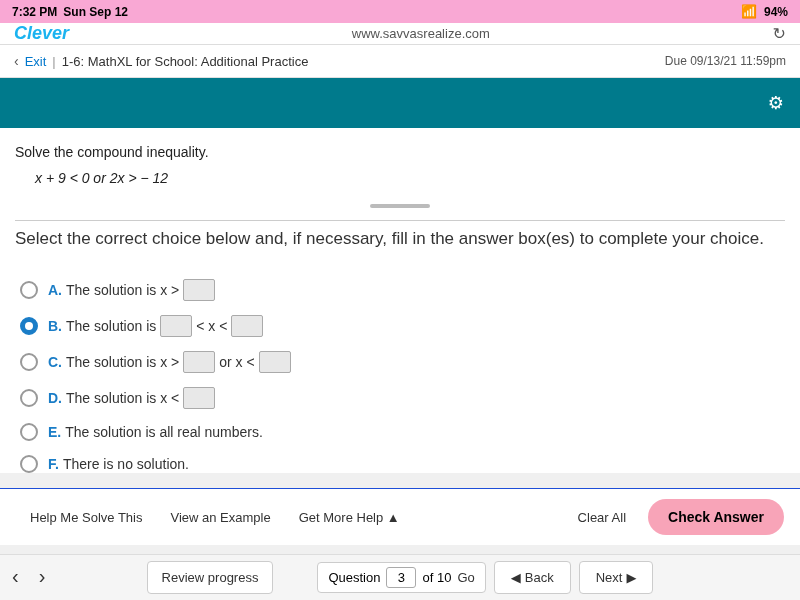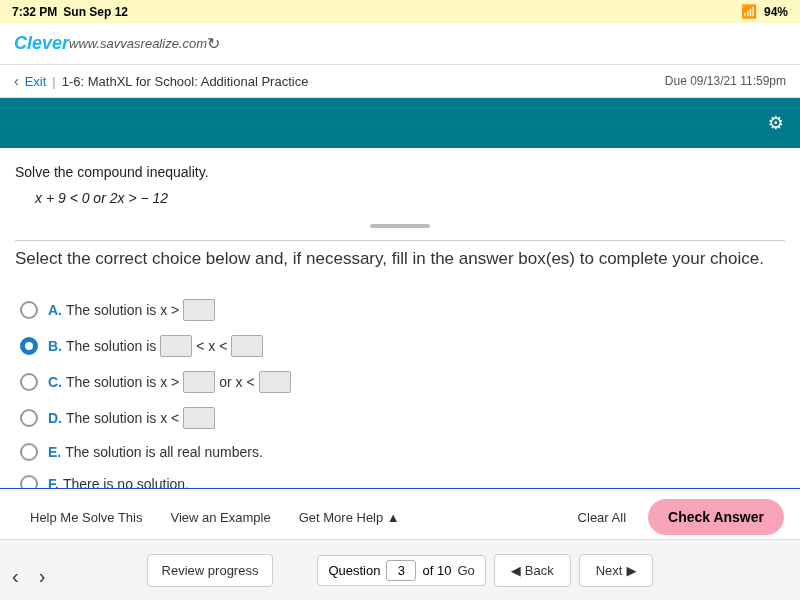--- a/index.html
+++ b/index.html
@@ -1,50 +1,49 @@
 <!DOCTYPE html>
 <html><head>
   <meta charset="utf-8">
   <style>
     * { box-sizing: border-box; margin: 0; padding: 0; }
     body { font-family: -apple-system, BlinkMacSystemFont, 'Segoe UI', Arial, sans-serif; background: #f0f0f0; width: 800px; height: 600px; overflow: hidden; }
 
     
     .status-bar {
-      background: #fef9c3;
+      background: #f9a8d4;
       display: flex;
       justify-content: space-between;
       align-items: center;
       padding: 4px 12px;
       font-size: 12px;
       font-weight: 600;
     }
     .status-left { display: flex; align-items: center; gap: 6px; }
     .status-right { display: flex; align-items: center; gap: 6px; font-size: 12px; }
     .wifi-icon, .battery-icon { font-size: 13px; }
 
     
     .top-nav {
       background: white;
       display: flex;
-      justify-content: flex-start;
-      align-items: center;
-      padding: 10px 14px;
+      justify-content: space-between;
+      align-items: center;
+      padding: 0 14px;
       border-bottom: 1px solid #ddd;
     }
     .clever-logo {
       color: #1bb3f0;
       font-weight: 800;
       font-size: 18px;
       font-style: italic;
     }
     .url-bar {
       color: #555;
       font-size: 13px;
-      font-style: italic;
     }
     .reload-icon { color: #555; font-size: 16px; cursor: pointer; }
 
     
     .breadcrumb-bar {
       background: white;
       display: flex;
       justify-content: space-between;
       align-items: center;
       padding: 8px 14px;
@@ -201,21 +200,21 @@
       bottom: 0;
       left: 0;
       right: 0;
       background: #f5f5f5;
       border-top: 1px solid #ddd;
       display: flex;
       align-items: center;
       justify-content: center;
       padding: 8px 16px;
       gap: 8px;
-      height: 61px;
+      height: 46px;
     }
     .review-progress-btn {
       background: white;
       border: 1px solid #ccc;
       border-radius: 4px;
       padding: 8px 14px;
       font-size: 13px;
       cursor: pointer;
       color: #333;
     }

